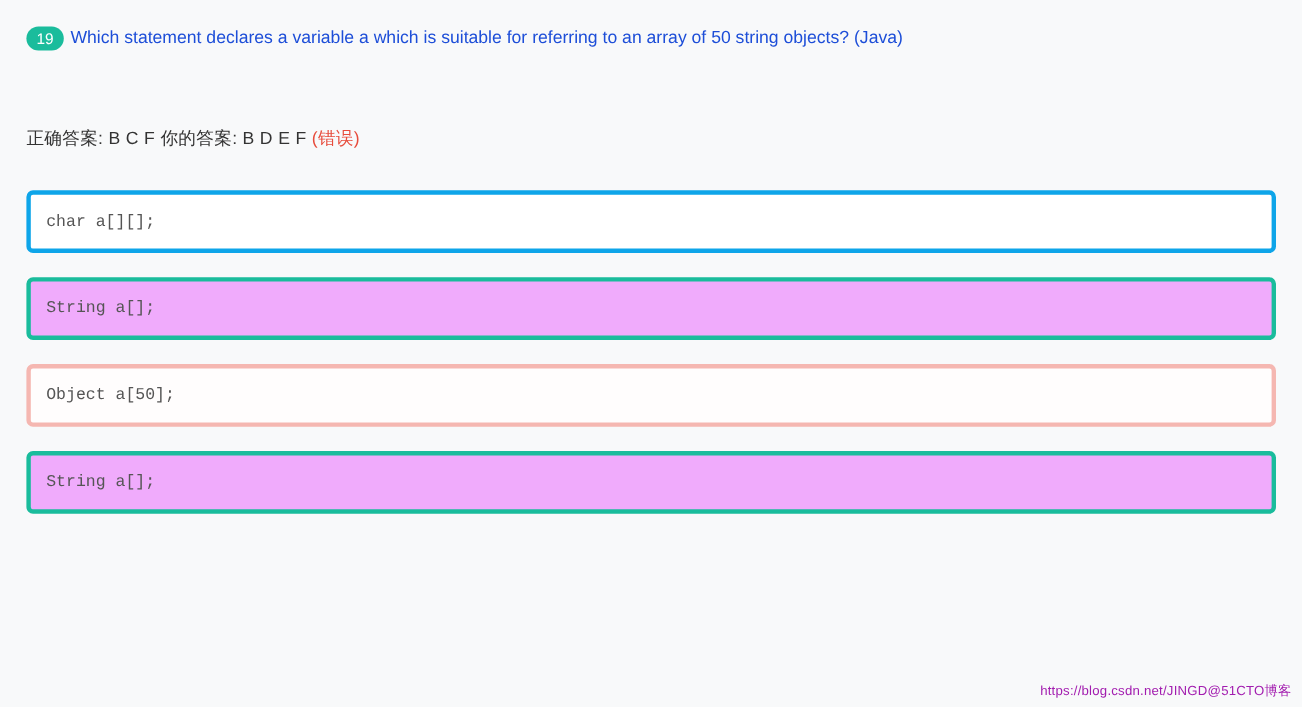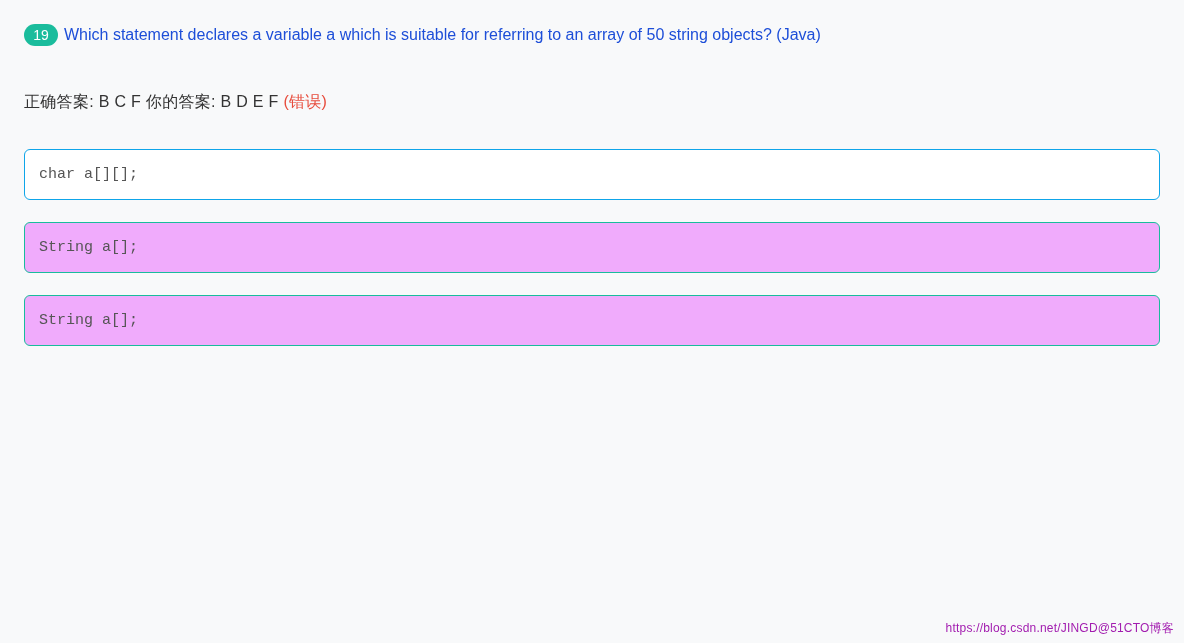--- a/index.html
+++ b/index.html
@@ -16,21 +16,21 @@
       overflow: hidden;
       position: relative;
     }
     .container {
       padding: 24px;
     }
     .question-header {
       display: flex;
       align-items: flex-start;
       gap: 6px;
-      margin-bottom: 46px;
+      margin-bottom: 70px;
     }
     .question-badge {
       background: #1abc9c;
       color: #fff;
       border-radius: 12px;
       min-width: 34px;
       height: 22px;
       display: inline-flex;
       align-items: center;
       justify-content: center;
@@ -52,21 +52,21 @@
     }
     .answer-wrong {
       color: #e74c3c;
     }
     .options {
       display: flex;
       flex-direction: column;
       gap: 22px;
     }
     .option-box {
-      border: 1px solid #0ea5e9;
+      border: 4px solid #0ea5e9;
       border-radius: 6px;
       background: #fff;
       padding: 16px 14px;
       font-family: "Courier New", Courier, monospace;
       font-size: 15px;
       color: #555;
     }
     .option-box.correct {
       border-color: #1abc9c;
       background: #f0abfc;
@@ -93,17 +93,18 @@
     <span class="question-text">Which statement declares a variable a which is suitable for referring to an array of 50 string objects?  (Java)</span>
   </div>
 
   <div class="answer-line">
     <span>正确答案: </span><span>B C F</span><span>   你的答案: </span><span>B D E F </span><span class="answer-wrong">(错误)</span>
   </div>
 
   <div class="options">
     <div class="option-box">char a[][];</div>
     <div class="option-box correct">String a[];</div>
+    <div class="option-box wrong">Object a[50];</div>
     <div class="option-box correct">String a[];</div>
   </div>
 </div>
 
 <div class="watermark">https://blog.csdn.net/JINGD@51CTO博客</div>
 
 </body></html>

